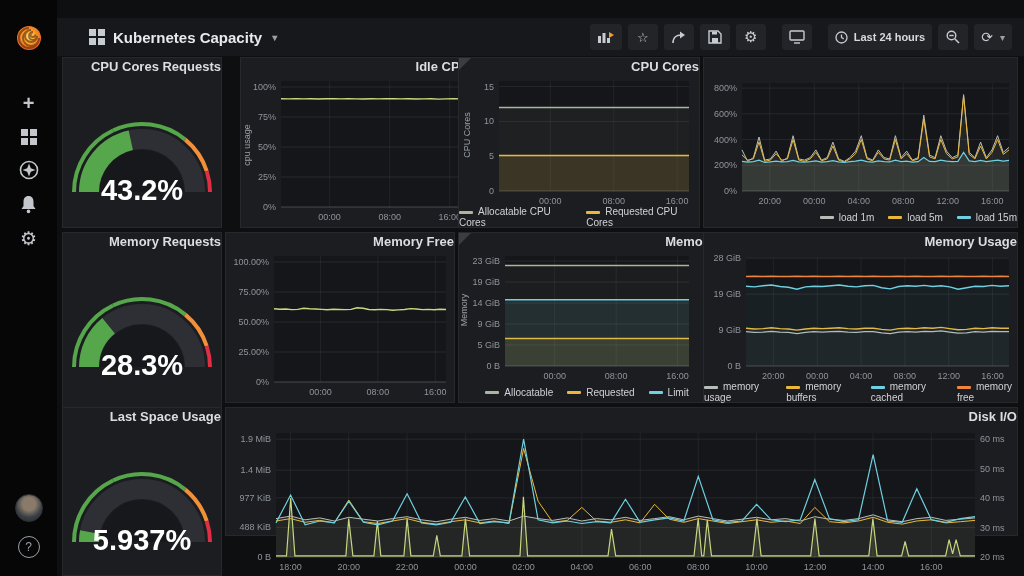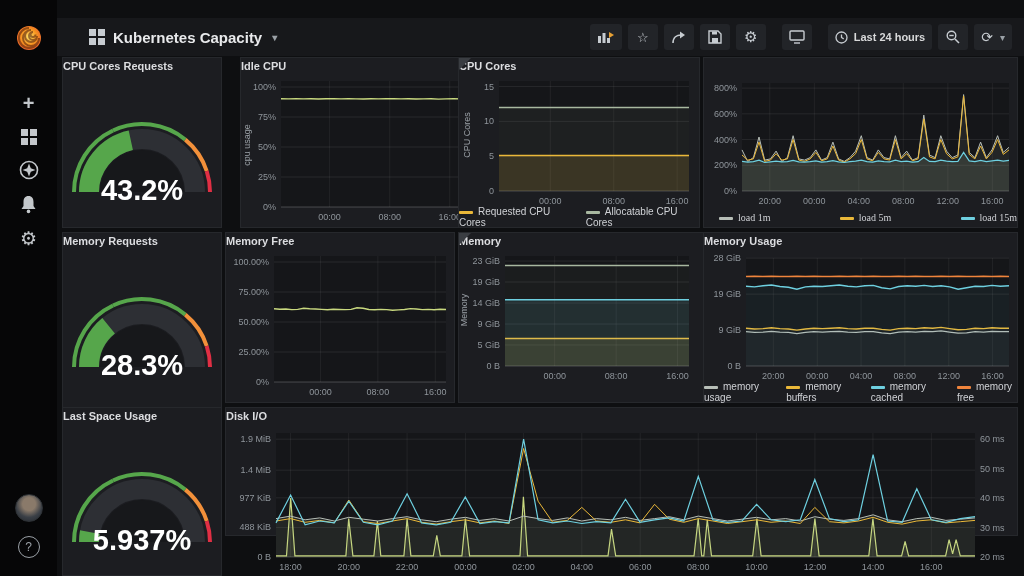--- a/index.html
+++ b/index.html
@@ -16,28 +16,28 @@
   .dash-title{display:flex;align-items:center;gap:8px;color:#e8e9eb;font-size:15px;font-weight:bold;padding-left:20px;}
   .caret{color:#9aa0a6;font-size:10px;margin-left:2px;}
   .nav-right{margin-left:auto;display:flex;align-items:center;gap:6px;}
   .navbtn{height:26px;min-width:30px;background:#222428;border-radius:3px;display:flex;
           align-items:center;justify-content:center;color:#c7ccd1;font-size:13px;padding:0 7px;
           box-sizing:border-box;cursor:pointer;}
   .navbtn.spaced{margin-left:10px;font-weight:bold;}
   .timelabel{font-size:11px;color:#d8d9da;margin-left:6px;white-space:nowrap;}
   
   .panel{position:absolute;background:#1c1d21;border:1px solid #26282c;box-sizing:border-box;}
-  .ptitle{height:17px;line-height:17px;text-align:left;font-size:11px;font-weight:bold;
+  .ptitle{height:17px;line-height:17px;text-align:right;font-size:13px;font-weight:bold;
           color:#dcdde0;cursor:pointer;white-space:nowrap;}
   .chart{position:absolute;left:0;top:17px;}
   .ylab{position:absolute;font-size:9px;color:#9aa0a6;text-align:center;
         transform:rotate(-90deg);pointer-events:none;}
   .legend{position:absolute;left:0;right:0;bottom:2px;height:16px;display:flex;
           justify-content:center;align-items:center;gap:14px;font-size:10px;color:#d0d2d6;}
-  .legend.left{justify-content:space-between;padding-left:15px;font-family:Liberation Serif, serif;}
+  .legend.left{justify-content:flex-end;padding-left:15px;}
   .legend .dash{display:inline-block;width:14px;height:3px;border-radius:1px;margin-right:5px;vertical-align:middle;}
   .corner-tri{position:absolute;left:0;top:0;width:0;height:0;
               border-top:12px solid #3a3d42;border-right:12px solid transparent;}
   .gaugesvg{position:absolute;left:0;top:22px;}
   .avatar{width:26px;height:26px;border-radius:50%;
           background:radial-gradient(circle at 50% 35%, #8a7a6a 0 30%, #3a3f46 62%, #23262b 100%);
           margin:0 auto;border:1px solid #2e3236;}
   .helpcirc{width:20px;height:20px;border:1.5px solid #9aa0a6;border-radius:50%;color:#9aa0a6;
             font-size:12px;line-height:20px;margin:0 auto;}
 </style>
@@ -243,22 +243,22 @@
         <text x="154.76" y="129" text-anchor="middle" font-size="9" fill="#8f959b">08:00</text>
         <line x1="218.125" y1="6" x2="218.125" y2="116" stroke="rgba(255,255,255,0.06)"></line>
         <text x="218.125" y="129" text-anchor="middle" font-size="9" fill="#8f959b">16:00</text>
         <line x1="40" y1="116" x2="230" y2="116" stroke="rgba(255,255,255,0.14)"></line>
         <path d="M40.0 32.5 L230.0 32.5 L 230 116 L 40 116 Z" fill="rgba(160,175,140,0.07)" stroke="none"></path>
         <path d="M40.0 32.5 L230.0 32.5" fill="none" stroke="#a8b8a0" stroke-width="1.4"></path>
         <path d="M40.0 80.5 L230.0 80.5 L 230 116 L 40 116 Z" fill="rgba(234,184,57,0.14)" stroke="none"></path>
         <path d="M40.0 80.5 L230.0 80.5" fill="none" stroke="#eab839" stroke-width="1.6"></path>
       </svg>
     <div class="legend">
+        <span><span class="dash" style="background: rgb(168, 184, 160);"></span>Allocatable CPU Cores</span>
         <span><span class="dash" style="background: rgb(234, 184, 57);"></span>Requested CPU Cores</span>
-        <span><span class="dash" style="background: rgb(168, 184, 160);"></span>Allocatable CPU Cores</span>
       </div>
   </div>
 
   <div class="panel" style="left:703px;top:57px;width:315px;height:171px;">
     <svg class="chart" width="313" height="134">
         <rect x="38" y="8" width="267" height="108" fill="#151619"></rect>
         <line x1="38" y1="116" x2="305" y2="116" stroke="rgba(255,255,255,0.08)"></line>
         <text x="33" y="119" text-anchor="end" font-size="9" fill="#8f959b">0%</text>
         <line x1="38" y1="90.28571428571429" x2="305" y2="90.28571428571429" stroke="rgba(255,255,255,0.08)"></line>
         <text x="33" y="93.28571428571429" text-anchor="end" font-size="9" fill="#8f959b">200%</text>
@@ -344,20 +344,25 @@
         <line x1="218.5" y1="6" x2="218.5" y2="116" stroke="rgba(255,255,255,0.06)"></line>
         <text x="218.5" y="129" text-anchor="middle" font-size="9" fill="#8f959b">16:00</text>
         <line x1="46" y1="116" x2="230" y2="116" stroke="rgba(255,255,255,0.14)"></line>
         <path d="M46.0 15.5 L230.0 15.5 L 230 116 L 46 116 Z" fill="rgba(160,175,140,0.05)" stroke="none"></path>
         <path d="M46.0 15.5 L230.0 15.5" fill="none" stroke="#a8b8a0" stroke-width="1.4"></path>
         <path d="M46.0 88.5 L230.0 88.5 L 230 116 L 46 116 Z" fill="rgba(234,184,57,0.13)" stroke="none"></path>
         <path d="M46.0 88.5 L230.0 88.5" fill="none" stroke="#eab839" stroke-width="1.6"></path>
         <path d="M46.0 49.7 L230.0 49.7 L 230 116 L 46 116 Z" fill="rgba(110,208,224,0.10)" stroke="none"></path>
         <path d="M46.0 49.7 L230.0 49.7" fill="none" stroke="#6ed0e0" stroke-width="1.4"></path>
       </svg>
+    <div class="legend">
+        <span><span class="dash" style="background: rgb(168, 184, 160);"></span>Allocatable</span>
+        <span><span class="dash" style="background: rgb(234, 184, 57);"></span>Requested</span>
+        <span><span class="dash" style="background: rgb(110, 208, 224);"></span>Limit</span>
+      </div>
   </div>
 
   <div class="panel" style="left:703px;top:232px;width:315px;height:171px;">
     <div class="ptitle">Memory Usage</div>
     <svg class="chart" width="313" height="134">
         <rect x="42" y="8" width="263" height="108" fill="#151619"></rect>
         <line x1="42" y1="116" x2="305" y2="116" stroke="rgba(255,255,255,0.08)"></line>
         <text x="37" y="119" text-anchor="end" font-size="9" fill="#8f959b">0 B</text>
         <line x1="42" y1="80.09" x2="305" y2="80.09" stroke="rgba(255,255,255,0.08)"></line>
         <text x="37" y="83.09" text-anchor="end" font-size="9" fill="#8f959b">9 GiB</text>

